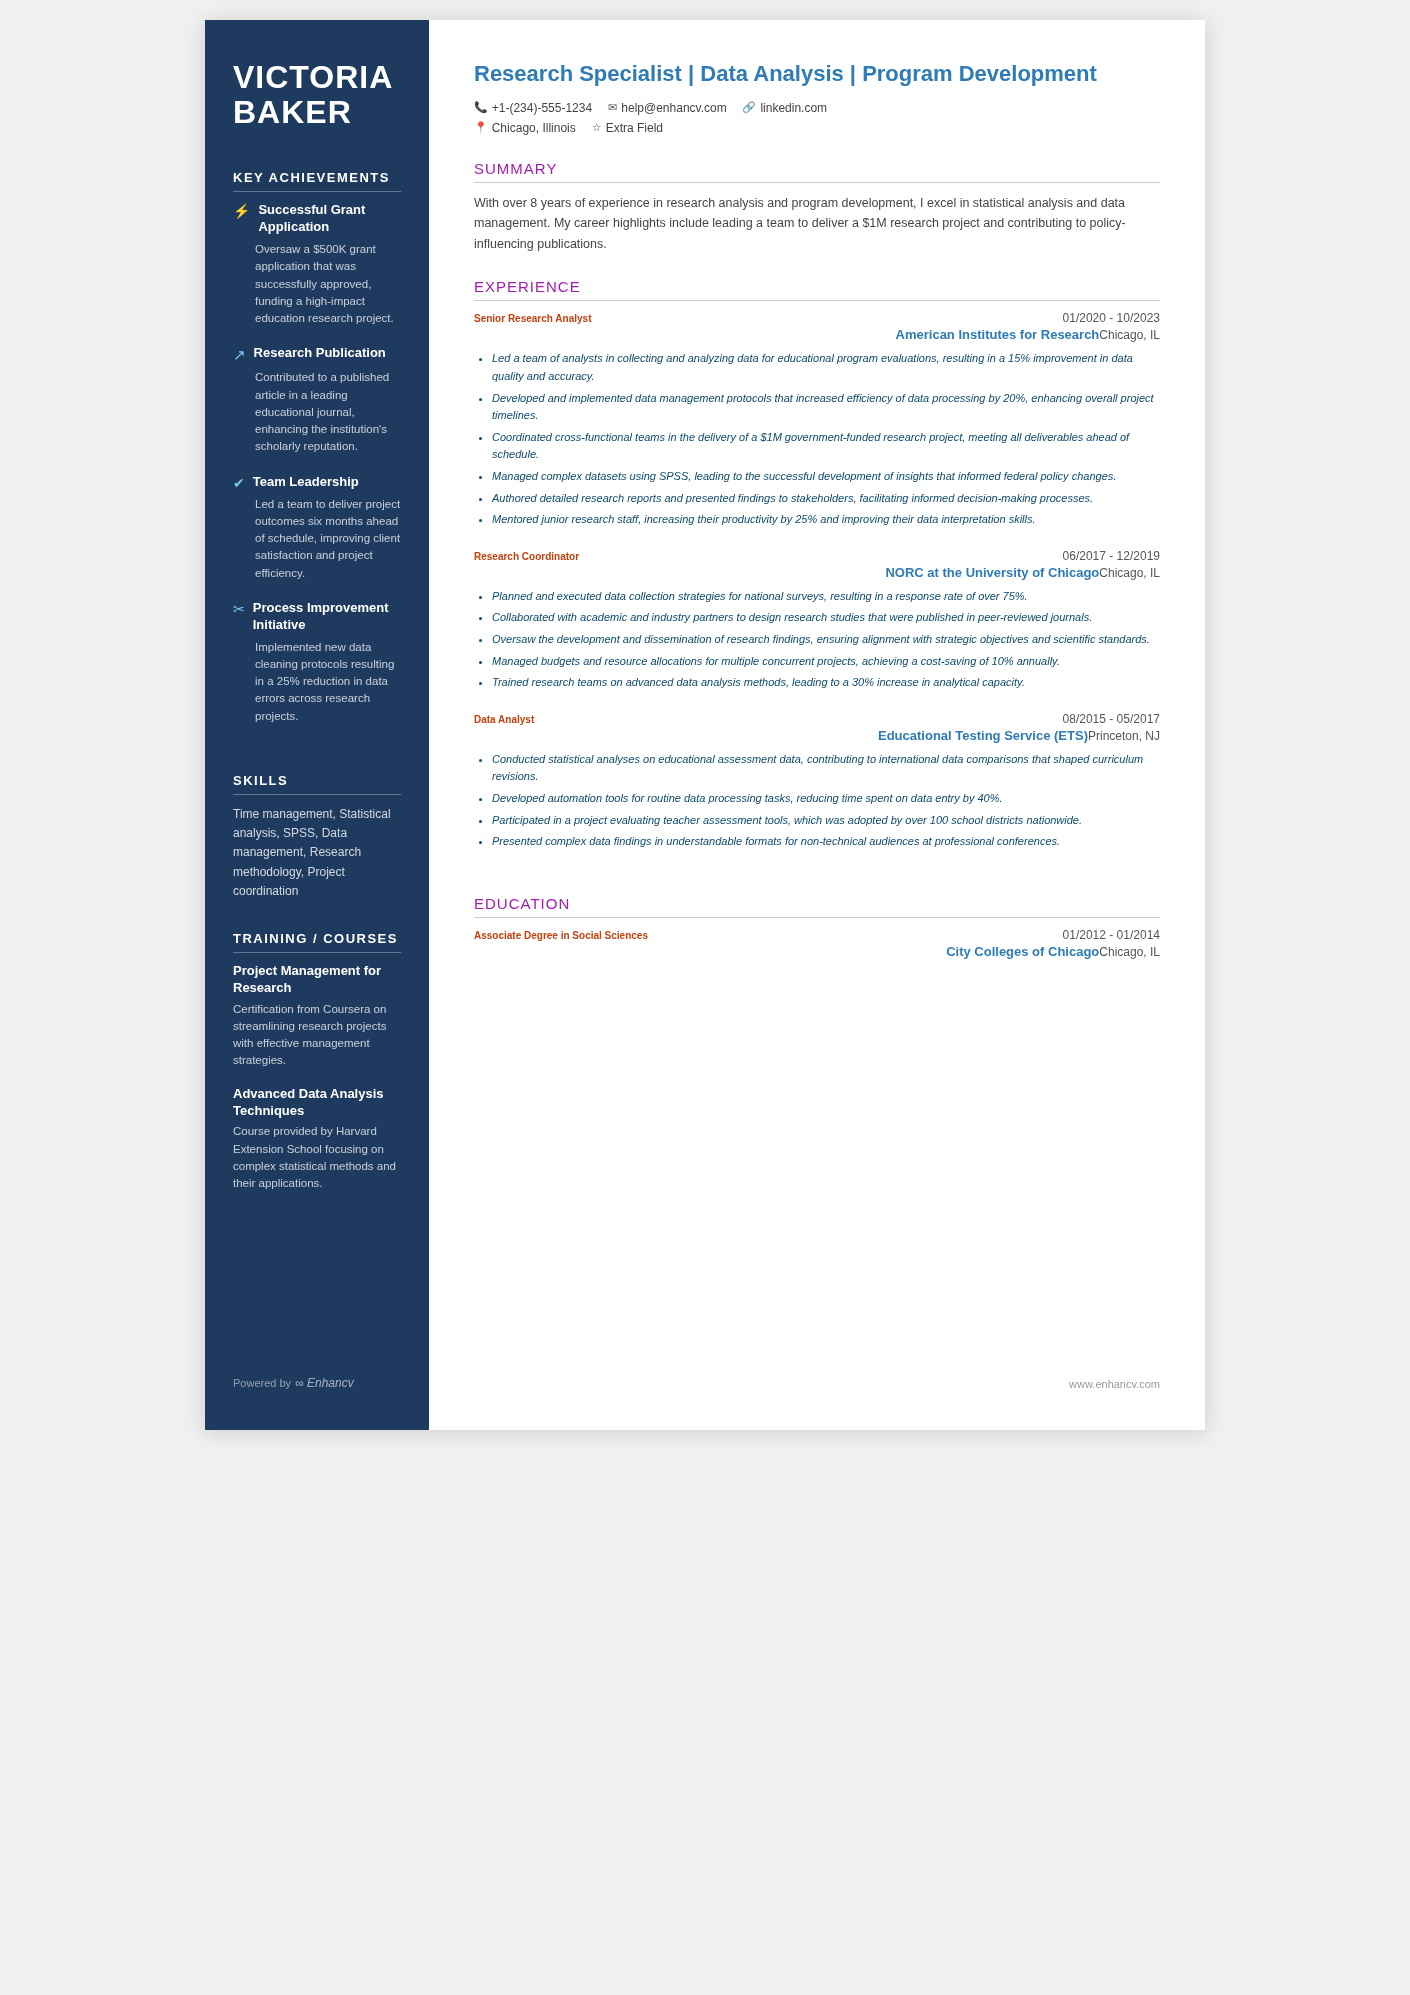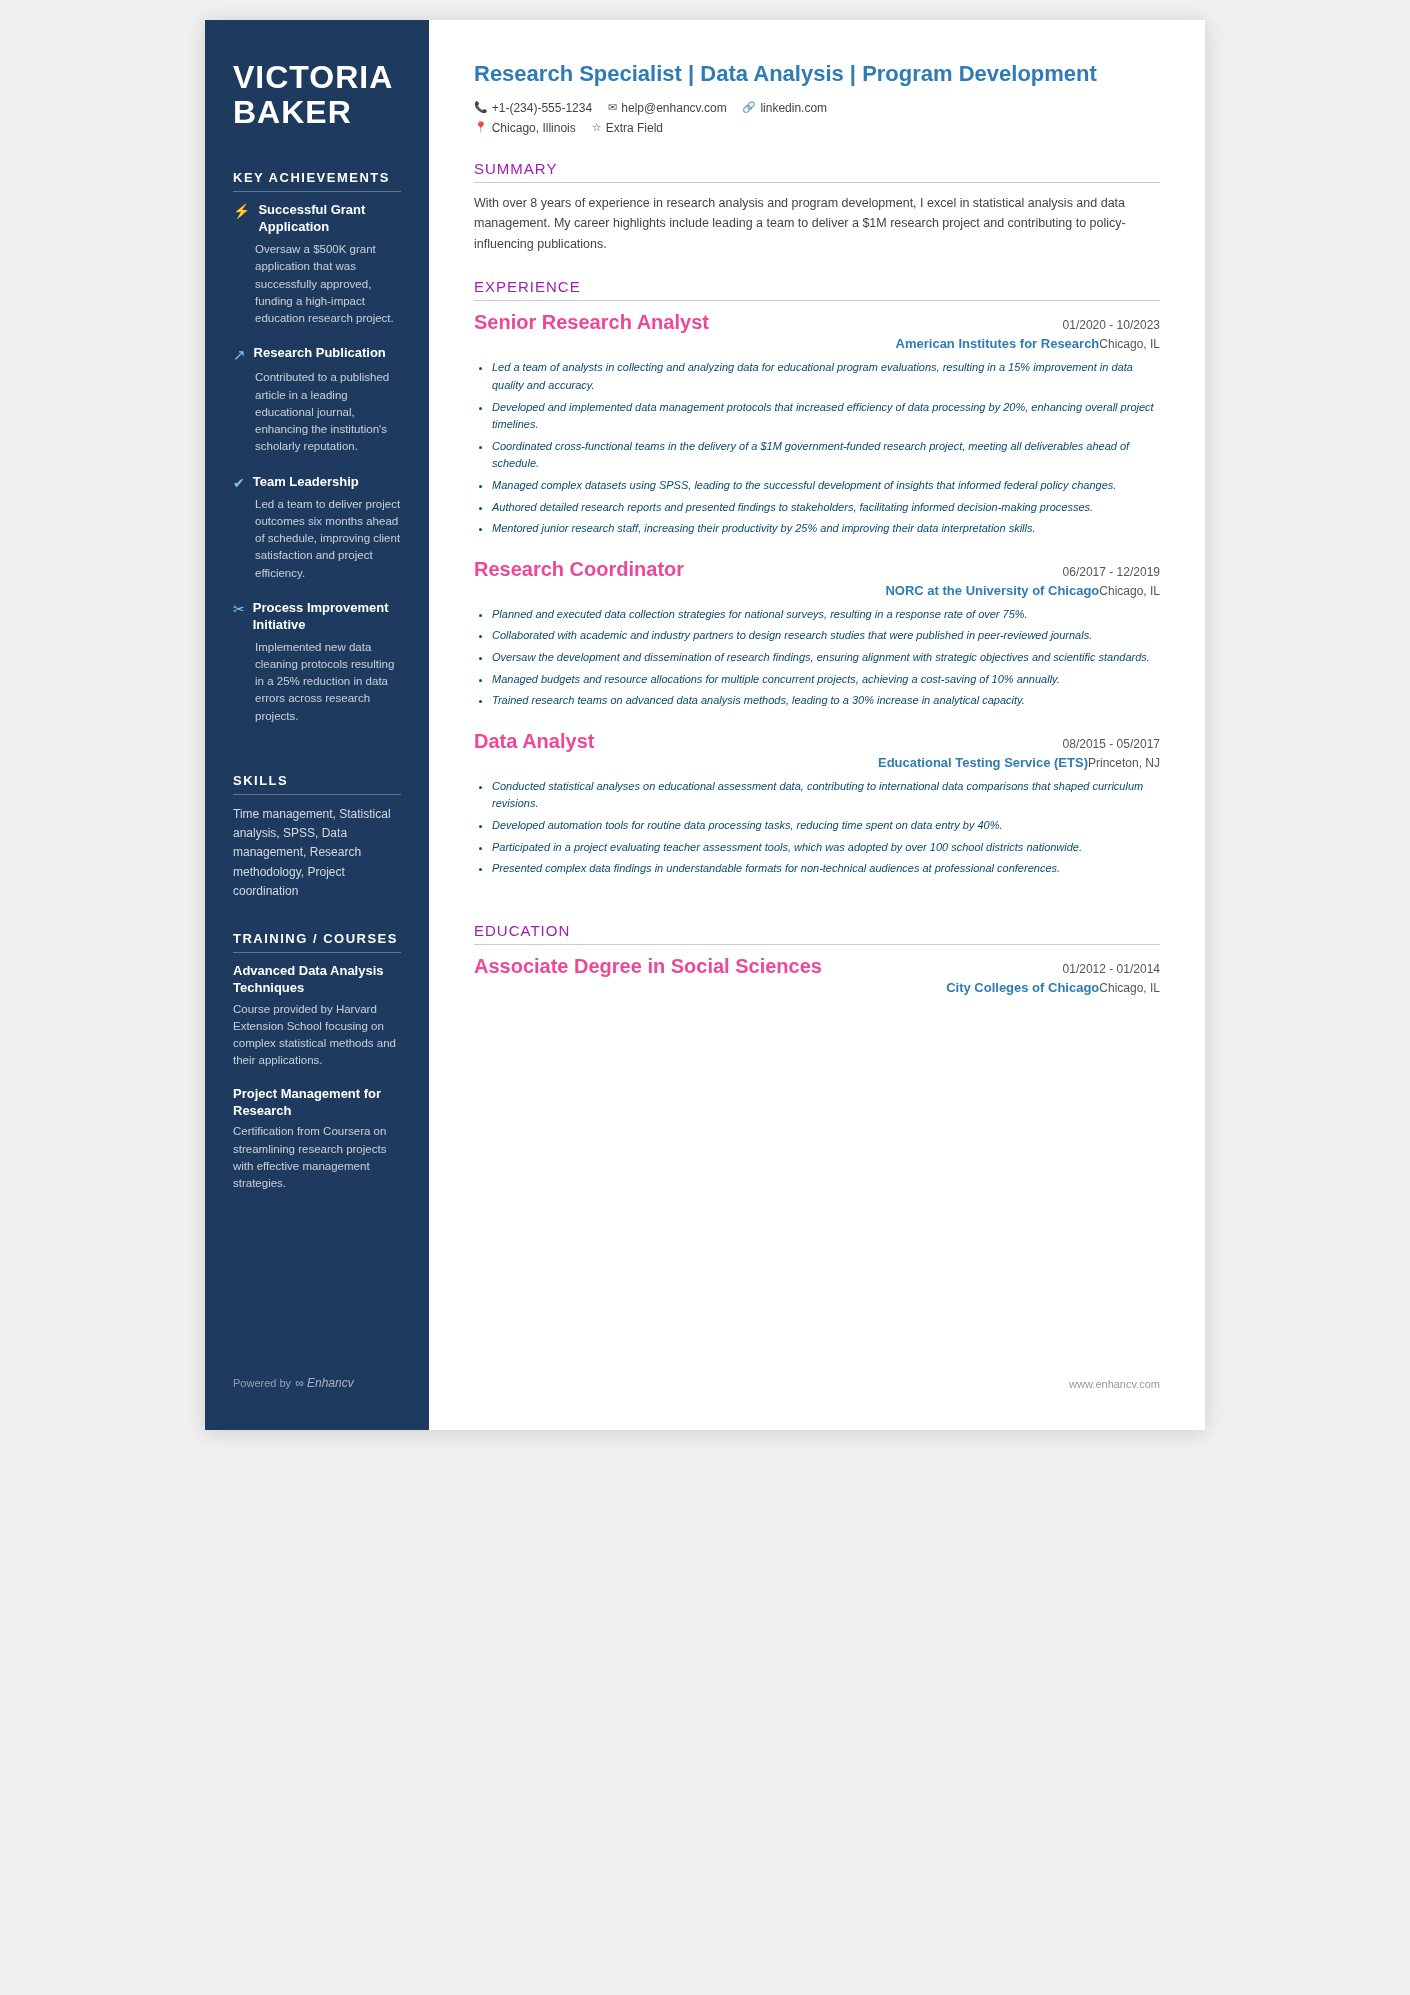--- a/index.html
+++ b/index.html
@@ -179,23 +179,23 @@
     .job-entry {
       margin-bottom: 20px;
     }
     .job-header-row {
       display: flex;
       justify-content: space-between;
       align-items: baseline;
       margin-bottom: 2px;
     }
     .job-title-text {
-      font-size: 20px;
+      font-size: 10px;
       font-weight: 700;
-      color: #ec4899;
+      color: #c2410c;
     }
     .job-dates {
       font-size: 12px;
       color: #555;
     }
     .job-company-row {
       display: flex;
       justify-content: flex-end;
       align-items: baseline;
       margin-bottom: 8px;
@@ -282,27 +282,27 @@
 
     <div class="sidebar-section">
       <div class="sidebar-section-title">SKILLS</div>
       <div class="skills-text">Time management, Statistical analysis, SPSS, Data management, Research methodology, Project coordination</div>
     </div>
 
     <div class="sidebar-section">
       <div class="sidebar-section-title">TRAINING / COURSES</div>
 
       <div class="training-item">
+        <div class="training-title">Project Management for Research</div>
+        <div class="training-desc">Certification from Coursera on streamlining research projects with effective management strategies.</div>
+      </div>
+
+      <div class="training-item">
         <div class="training-title">Advanced Data Analysis Techniques</div>
         <div class="training-desc">Course provided by Harvard Extension School focusing on complex statistical methods and their applications.</div>
-      </div>
-
-      <div class="training-item">
-        <div class="training-title">Project Management for Research</div>
-        <div class="training-desc">Certification from Coursera on streamlining research projects with effective management strategies.</div>
       </div>
     </div>
 
     <div class="sidebar-footer">
       <div class="powered-by">
         <span>Powered by</span>
         <span class="enhancv-logo">∞ Enhancv</span>
       </div>
     </div>
   </div>

